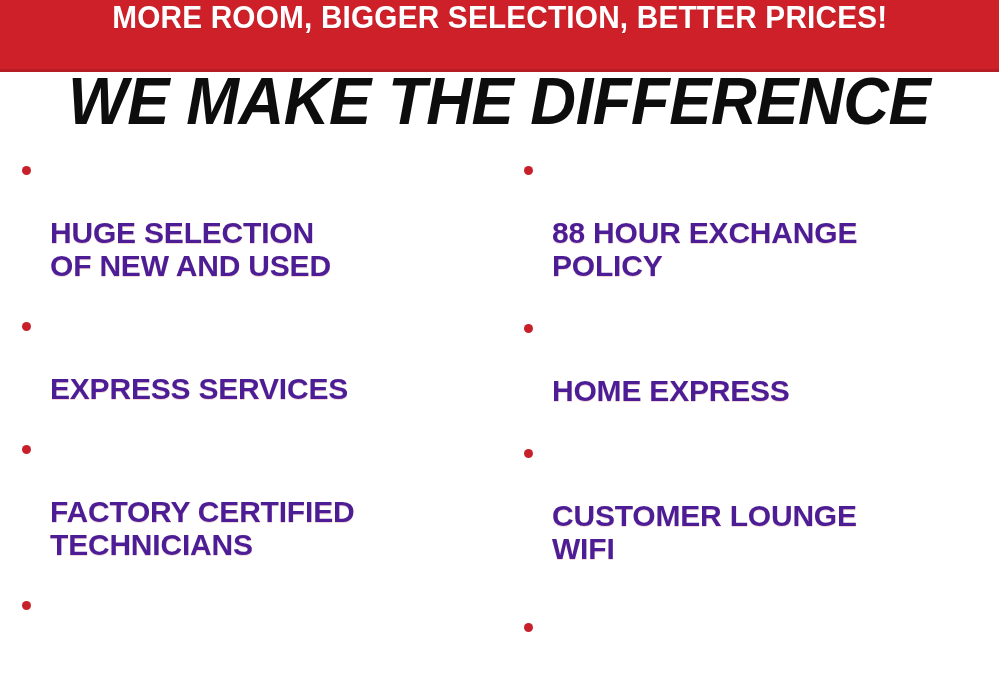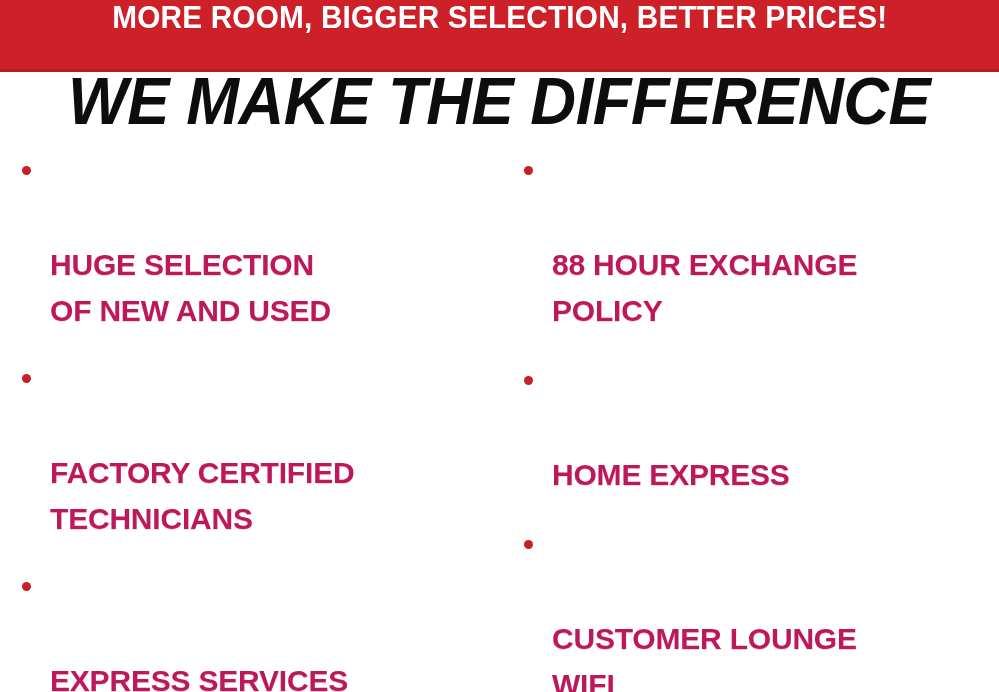--- a/index.html
+++ b/index.html
@@ -93,25 +93,25 @@
   .column-right {
     left: 508px;
     width: 491px;
   }
 
   .bullet-item {
     position: relative;
     display: block;
     padding-left: 40px;
     margin: 0 0 22px 0;
-    color: #be185d;
+    color: #4c1d95;
     font-family: "Liberation Sans", "DejaVu Sans", sans-serif;
     font-weight: bold;
     font-size: 30px;
-    line-height: 46px;
+    line-height: 33px;
     letter-spacing: -0.2px;
     white-space: pre-line;
     text-shadow: 0 1px 0 rgba(200,32,42,0.18);
   }
 
   .column-right .bullet-item {
     padding-left: 44px;
   }
 
   .bullet-dot {
@@ -157,29 +157,29 @@
   <div class="columns">
 
     <div class="column column-left">
       <div class="bullet-item">
         <span class="bullet-dot"></span>
         <span>HUGE SELECTION
 OF NEW AND USED</span>
       </div>
       <div class="bullet-item">
         <span class="bullet-dot"></span>
+        <span>EXPRESS SERVICES</span>
+      </div>
+      <div class="bullet-item">
+        <span class="bullet-dot"></span>
         <span>FACTORY CERTIFIED
 TECHNICIANS</span>
       </div>
       <div class="bullet-item">
         <span class="bullet-dot"></span>
-        <span>EXPRESS SERVICES</span>
-      </div>
-      <div class="bullet-item">
-        <span class="bullet-dot"></span>
         
       </div>
 
     </div>
 
     <div class="column column-right">
       <div class="bullet-item">
         <span class="bullet-dot"></span>
         <span>88 HOUR EXCHANGE
 POLICY</span>

